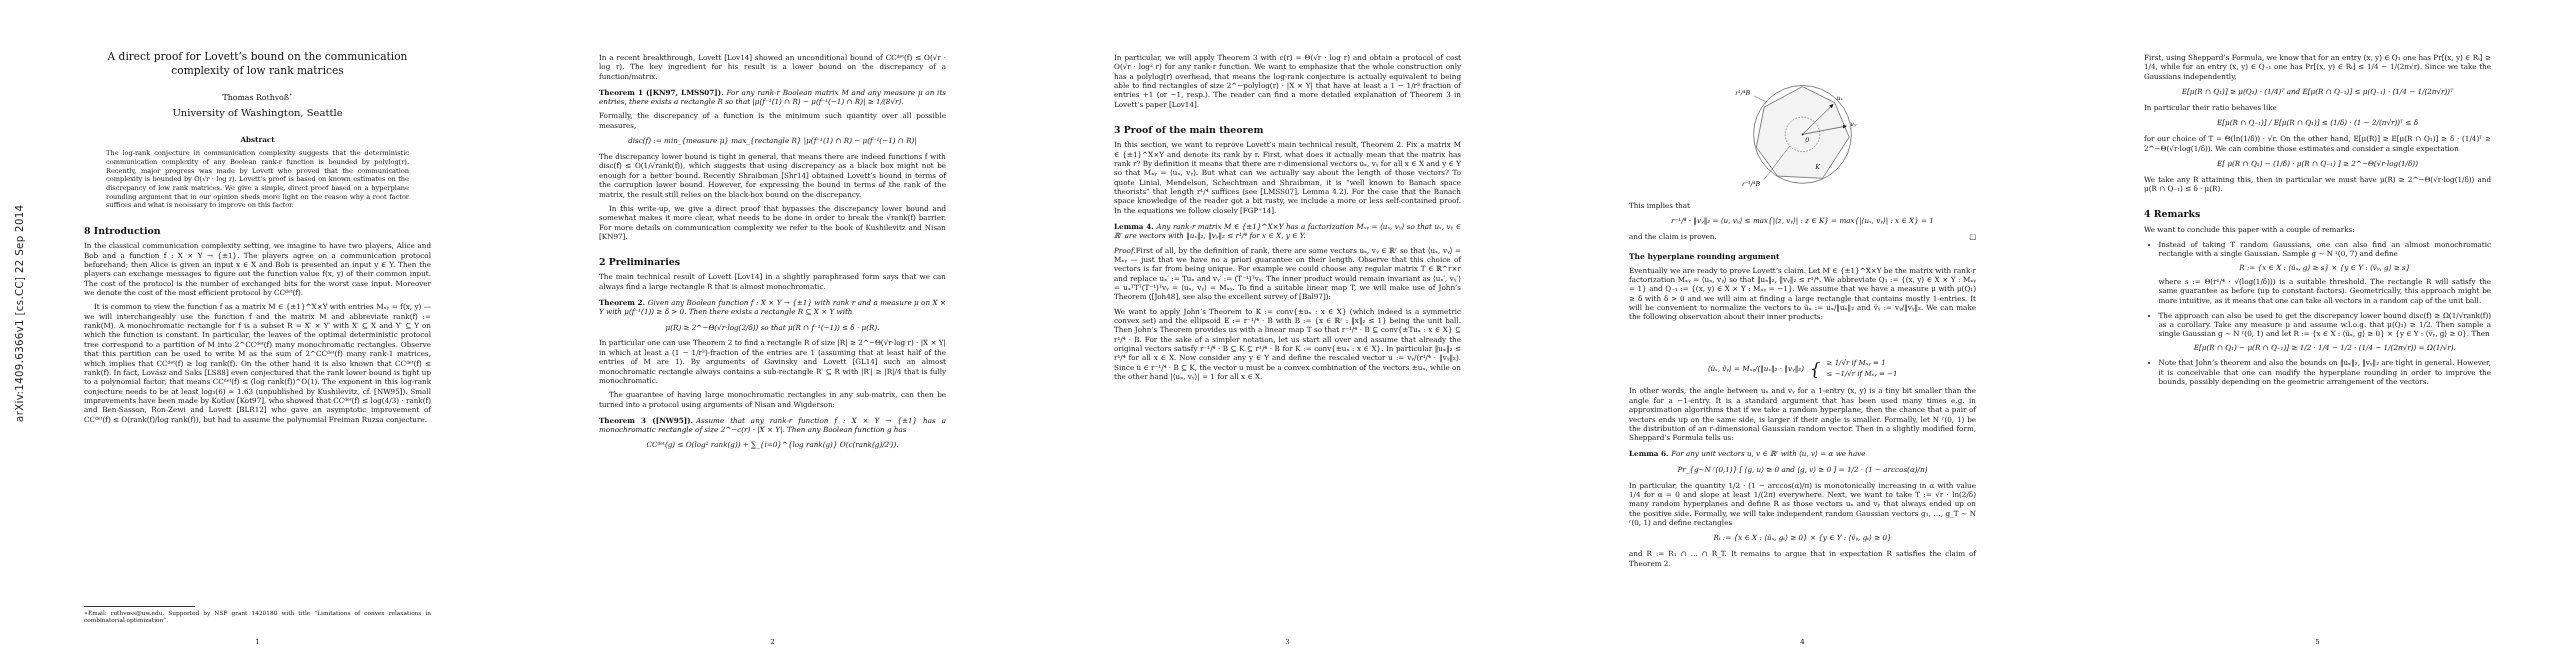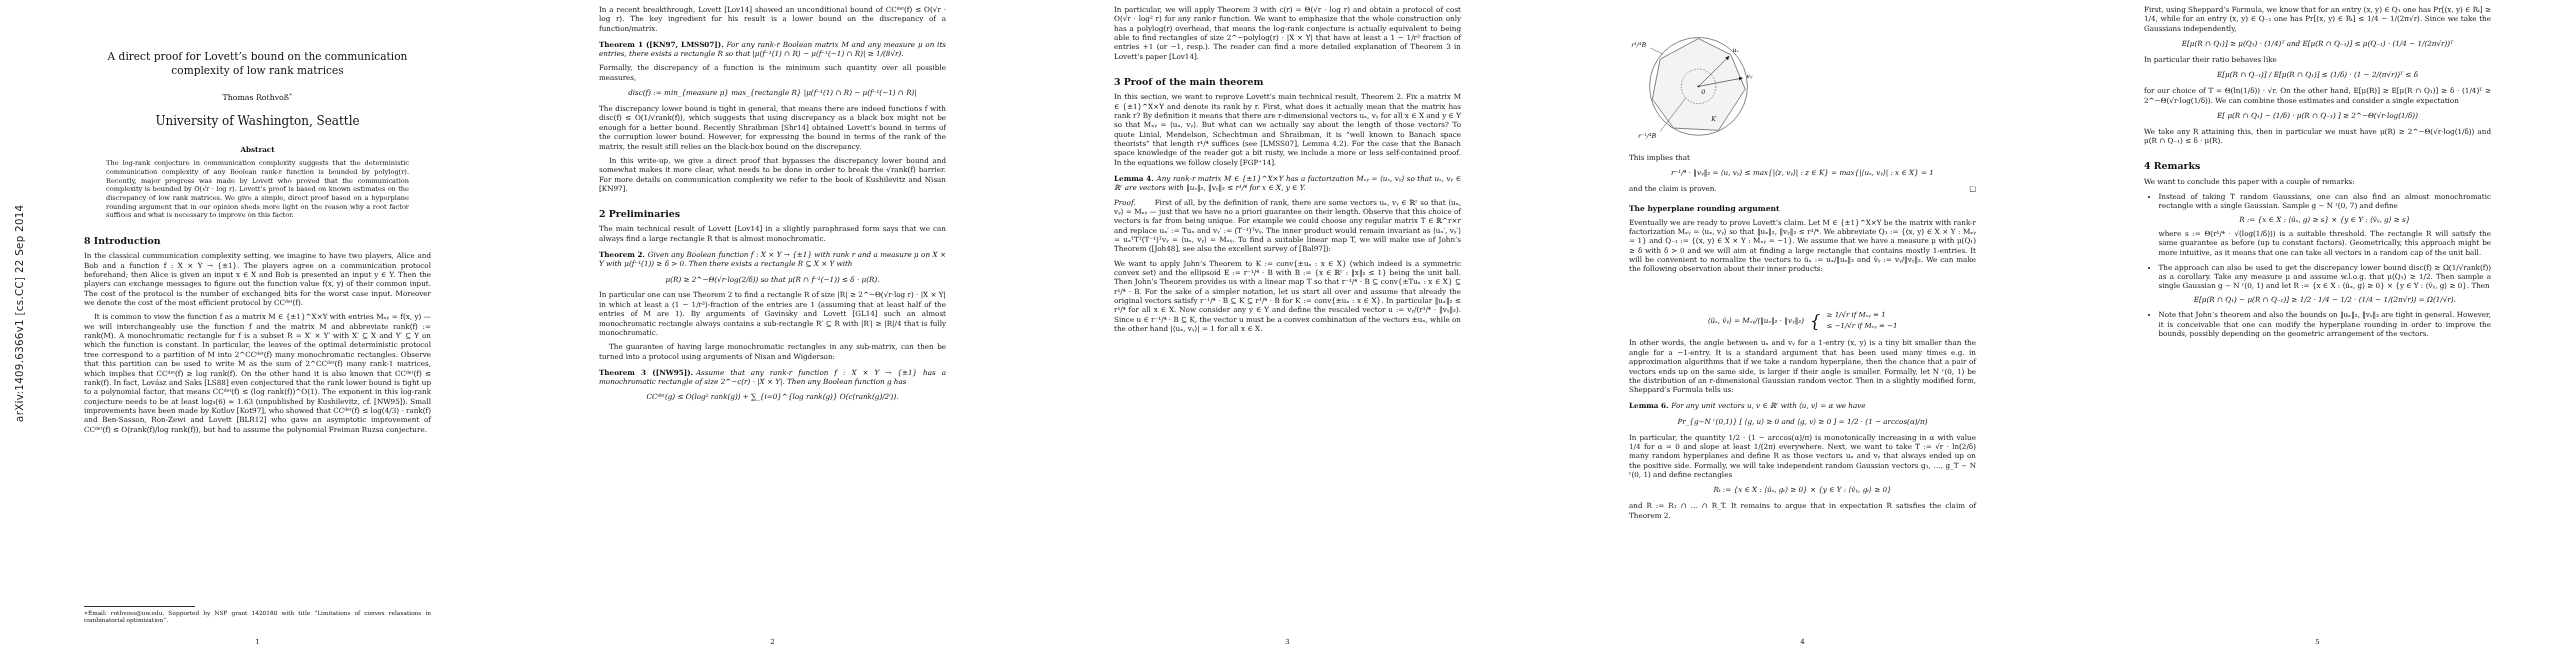--- a/index.html
+++ b/index.html
@@ -4,39 +4,39 @@
 <style>
   html,body{margin:0;padding:0;}
   body{
     width:2576px;height:667px;background:#ffffff;color:#111;
     font-family:"DejaVu Serif","Liberation Serif",serif;
     -webkit-font-smoothing:antialiased;
   }
   #sheet{position:relative;width:2352px;height:667px;display:flex;background:#fef9c3;}
   .page{position:relative;width:515px;height:667px;background:#ffffff;flex:0 0 515px;overflow:hidden;}
   .content{position:absolute;left:84px;right:84px;top:0;}
-  .content.start{}
+  .content.start{padding-top:48px;}
 
   h1.title{font-size:10.6px;font-weight:normal;text-align:center;margin:49px 16.7px 0;line-height:1.35;}
   .author{text-align:center;font-size:7.8px;margin-top:13.3px;}
   .author sup{font-size:5px;}
-  .affil{text-align:center;font-size:12px;margin-top:13px;}
+  .affil{text-align:center;font-size:10px;margin-top:6px;}
   .abs-head{text-align:center;font-weight:bold;font-size:7.2px;margin-top:16.7px;}
   p.abstract{font-size:6.6px;line-height:1.32;text-align:justify;margin:5px 22px 0;}
 
   h2.sec{font-size:9.4px;font-weight:bold;margin:14.5px 0 5.6px;}
   h3.subhead{font-size:7.5px;font-weight:bold;margin:10px 0 3.3px;}
 
   p.body{font-size:7.2px;line-height:1.3;text-align:justify;margin:5px 0 0;text-indent:10px;}
   p.noindent{text-indent:0;}
 
   .thm{font-size:7.2px;line-height:1.3;text-align:justify;margin:6.7px 0 0;}
   .thm .head{font-weight:bold;margin-right:2.8px;}
   .thm .tbody{font-style:italic;}
-  .proof .phead{font-style:italic;margin-right:19px;}
+  .proof .phead{font-style:italic;margin-right:0;}
 
   .disp{font-size:7.2px;font-style:italic;text-align:center;margin:6.1px 0;line-height:1.35;}
   .qedline{position:relative;}
   .qed{float:right;font-style:normal;}
 
   .disp.cases{display:flex;justify-content:center;align-items:center;gap:6px;margin-top:36px;}
   .cases-brace::before{content:"{";font-size:16.7px;font-weight:normal;}
   .cases-col{display:flex;flex-direction:column;text-align:left;gap:1.1px;font-size:7px;}
 
   ul.remarks{margin:4.4px 0 0 14.5px;padding:0;}
@@ -49,21 +49,21 @@
 
   .pageno{position:absolute;bottom:21px;left:0;right:0;text-align:center;font-size:7px;}
 
   .arxiv{
     position:absolute;top:306px;left:-108px;width:256px;height:14.5px;text-align:center;
     transform:rotate(-90deg);
     font-family:"DejaVu Sans","Liberation Sans",sans-serif;
     font-size:10.3px;color:#222;letter-spacing:0.3px;white-space:nowrap;
   }
 
-  .figwrap{margin-top:29px;}
+  .figwrap{text-align:center;margin-top:29px;}
   .figwrap svg text{font-family:"DejaVu Serif","Liberation Serif",serif;font-style:italic;font-size:11.5px;fill:#111;}
 </style>
 </head>
 <body>
 
 <div id="sheet">
 
   <div class="page">
     <div class="arxiv">arXiv:1409.6366v1  [cs.CC]  22 Sep 2014</div>
     <div class="content">

